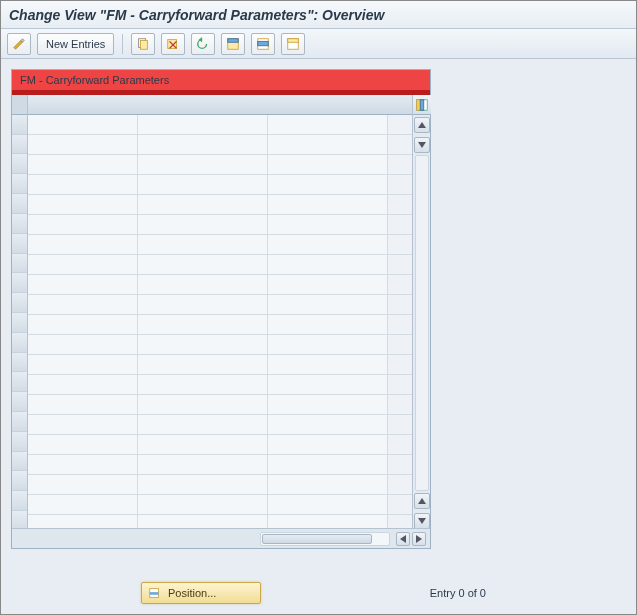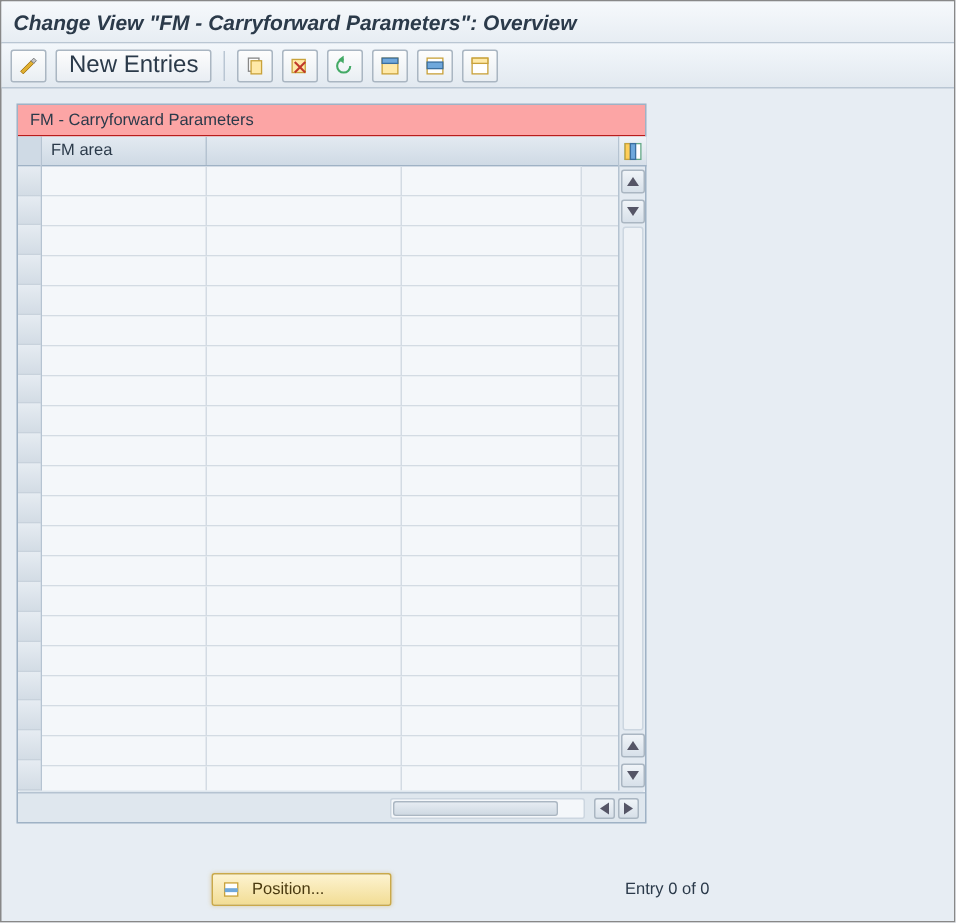--- a/index.html
+++ b/index.html
@@ -58,21 +58,21 @@
     background: linear-gradient(#fdfdfd, #e9eef3);
     border-radius: 2px;
     display: flex;
     align-items: center;
     justify-content: center;
     padding: 0 4px;
     cursor: pointer;
   }
   .toolbar .btn-text {
     padding: 0 8px;
-    font-size: 16px;
+    font-size: 11px;
     color: #2b3a4a;
   }
   .sep {
     width: 1px;
     height: 20px;
     background: #b9c6d3;
     margin: 0 2px;
   }
   .watermark {
     position: absolute;
@@ -92,22 +92,22 @@
 
   .panel {
     border: 1px solid #9fb2c5;
     background: #dfe7ee;
     width: 420px;
     height: 480px;
     box-shadow: inset 0 0 0 1px #f1f5f9;
     position: relative;
   }
   .panel-header {
-    background: #fca5a5;
-    border-bottom: 1px solid #b91c1c;
+    background: #ef4444;
+    border-bottom: 5px solid #b91c1c;
     padding: 4px 8px;
     font-size: 11px;
     color: #2b3a4a;
   }
 
   .grid-wrap {
     position: relative;
     height: calc(100% - 22px - 20px);
     display: flex;
   }
@@ -250,21 +250,21 @@
     display: flex;
     align-items: center;
     justify-content: center;
     cursor: pointer;
     margin-left: 2px;
   }
 
   
   .footer {
     position: absolute;
-    left: 0; right: 13px;
+    left: 0; right: 0;
     bottom: 8px;
     height: 26px;
     display: flex;
     align-items: center;
     padding: 0 12px;
   }
   .position-btn {
     position: absolute;
     left: 140px;
     height: 22px;
@@ -385,21 +385,20 @@
           <div class="row-sel"></div>
           <div class="row-sel"></div>
           <div class="row-sel"></div>
           <div class="row-sel"></div>
           <div class="row-sel"></div>
           <div class="row-sel"></div>
         </div>
 
         <div class="grid">
           <div class="grid-header">
-            <div class="col c1">FM area</div>
           </div>
           <div class="grid-body" id="grid-body">
 
           <div class="grid-row">
                 <div class="cell c1"></div>
                 <div class="cell c2"></div>
                 <div class="cell c3"></div>
               </div>
               <div class="grid-row">
                 <div class="cell c1"></div>

